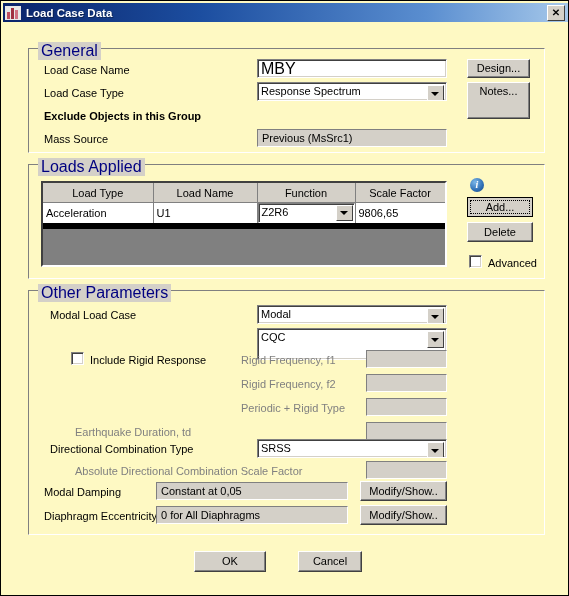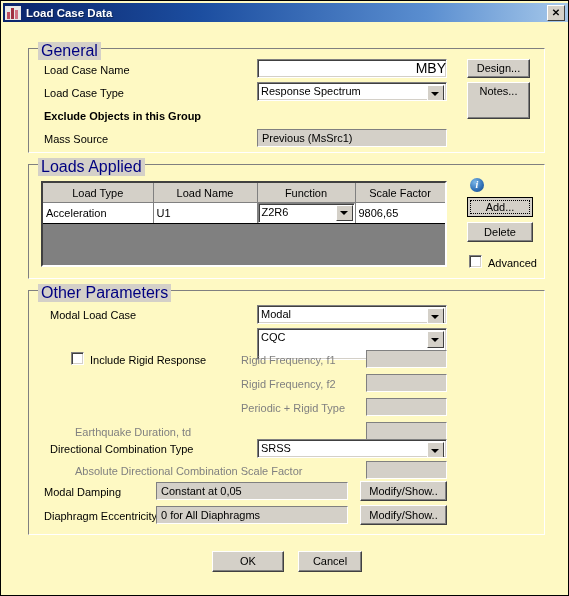--- a/index.html
+++ b/index.html
@@ -106,27 +106,26 @@
   .lbl.dis { color: #808080; }
 
   .textbox {
     position: absolute;
     box-sizing: border-box;
     background: #ffffff;
     border: 1px solid #808080;
     border-right-color: #ffffff;
     border-bottom-color: #ffffff;
     box-shadow: inset 1px 1px 0 #404040, inset -1px -1px 0 #d4d0c8;
-    font-size: 14px;
+    font-size: 16px;
     line-height: 17px;
-    padding-left: 9px;
-    color: #000000;
-    white-space: nowrap;
-    overflow: hidden;
-    text-align: right;
+    padding-left: 3px;
+    color: #000000;
+    white-space: nowrap;
+    overflow: hidden;
   }
   .readonly {
     position: absolute;
     box-sizing: border-box;
     background: #d4d0c8;
     border: 1px solid #808080;
     border-right-color: #ffffff;
     border-bottom-color: #ffffff;
     font-size: 11px;
     line-height: 16px;
@@ -232,21 +231,21 @@
     border-bottom: 1px solid #808080;
     font-weight: normal;
     height: 17px;
     font-size: 11px;
     text-align: center;
     color: #000000;
   }
   #loads-table td {
     background: #ffffff;
     border-right: 1px solid #808080;
-    border-bottom: 1px solid #000000;
+    border-bottom: 6px solid #000000;
     height: 18px;
     padding-left: 3px;
     color: #000000;
     position: relative;
   }
   #loads-table td.cellcombo { padding: 0; }
   .cell-combo-inner {
     position: absolute;
     left: 0; top: 0; right: 0; bottom: 0;
     background: #ffffff;
@@ -413,16 +412,16 @@
   <div class="readonly dis" style="left:365px; top:460px; width:81px; height:18px;"></div>
 
   <div class="lbl" style="left:43px; top:484px;">Modal Damping</div>
   <div class="readonly" style="left:155px; top:481px; width:192px; height:18px;">Constant at 0,05</div>
   <div class="btn" style="left:359px; top:480px; width:87px; height:20px; line-height:18px;">Modify/Show..</div>
 
   <div class="lbl" style="left:43px; top:508px;">Diaphragm Eccentricity</div>
   <div class="readonly" style="left:155px; top:505px; width:192px; height:18px;">0 for All Diaphragms</div>
   <div class="btn" style="left:359px; top:504px; width:87px; height:20px; line-height:18px;">Modify/Show..</div>
 
-  <div class="btn" style="left:211px; top:550px; width:72px; height:21px; line-height:19px;">OK</div>
+  <div class="btn" style="left:193px; top:550px; width:72px; height:21px; line-height:19px;">OK</div>
   <div class="btn" style="left:297px; top:550px; width:64px; height:21px; line-height:19px;">Cancel</div>
 
 </div>
 
 </body></html>

